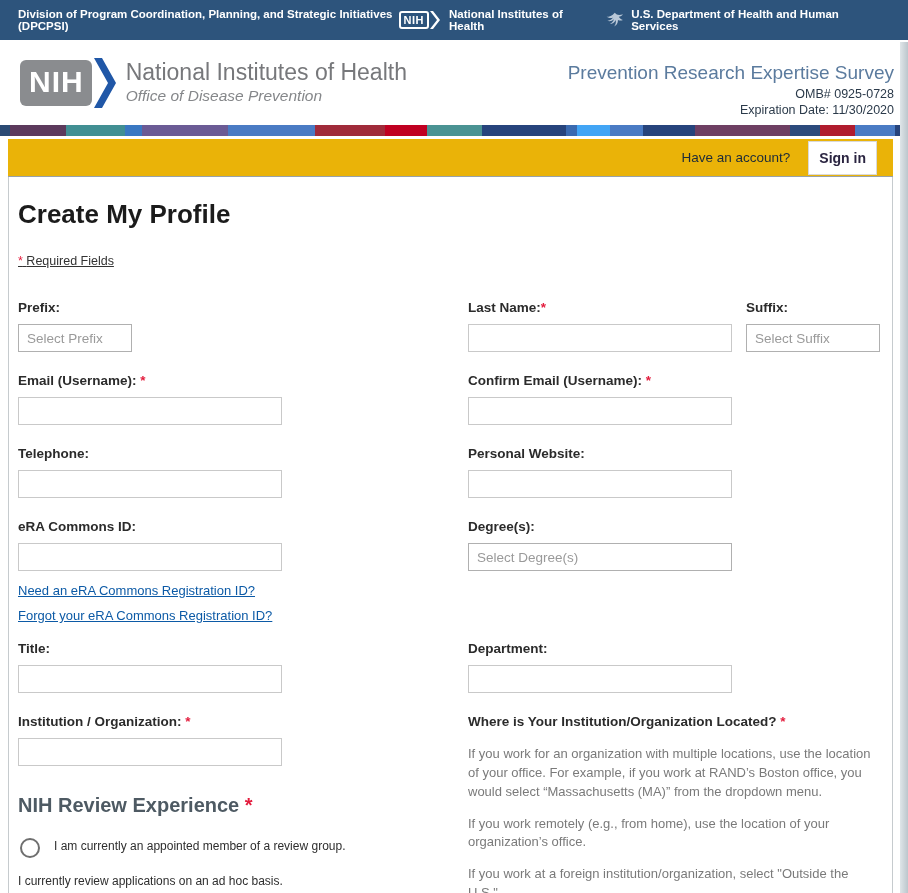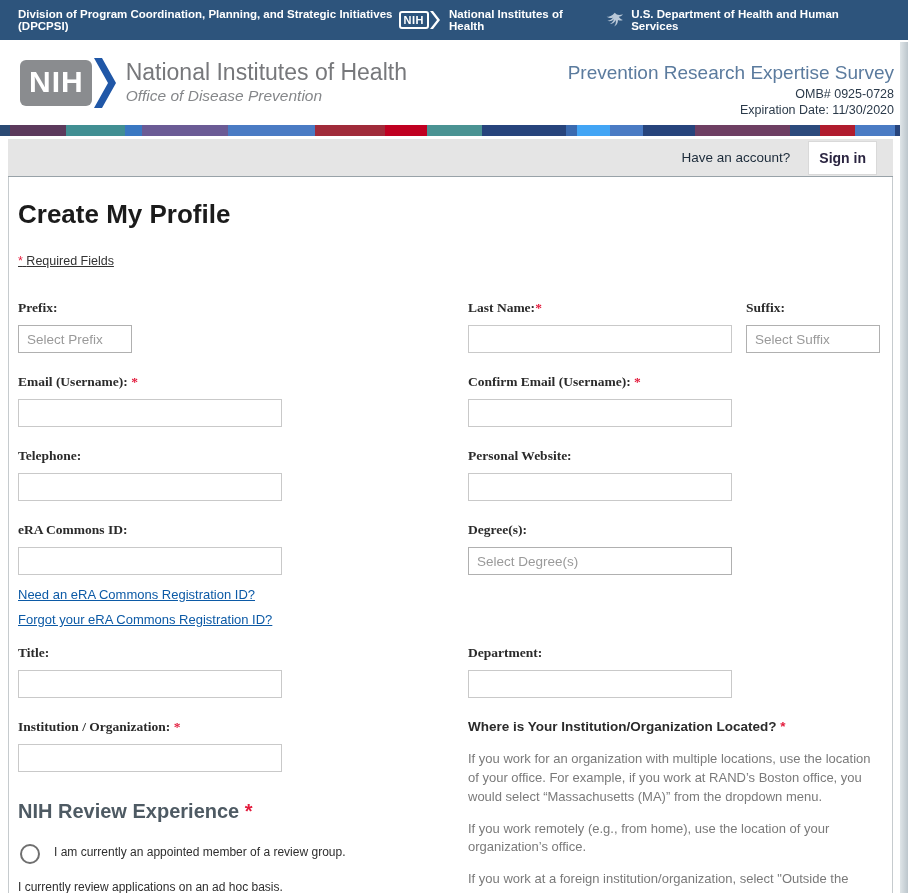--- a/index.html
+++ b/index.html
@@ -28,37 +28,37 @@
   .brand-office{color:#85878a;font-size:15.5px;font-style:italic;margin-top:2px;}
   .header-right{margin-left:auto;text-align:right;padding-top:4px;margin-top:12px;}
   .survey-title{color:#5b7b9e;font-size:19px;margin-bottom:3px;}
   .omb,.expdate{color:#2b3a4a;font-size:12.5px;line-height:1.25;}
 
   
   .stripe{height:11px;display:flex;margin-bottom:3px;}
   .stripe span{display:block;height:100%;}
 
   
-  .signbar{height:38px;background:#e5e5e5;border-bottom:1px solid #98a2a8;
+  .signbar{height:38px;background:#eab308;border-bottom:1px solid #98a2a8;
     margin:0 15px 0 8px;display:flex;align-items:center;justify-content:flex-end;}
   .have-account{color:#1c2b3a;font-size:13.5px;}
   .signin-btn{background:#fff;border:1px solid #d9d9d9;color:#2a2440;font-weight:bold;
     font-size:14px;font-family:inherit;padding:8px 10px;margin:0 16px 0 18px;cursor:pointer;}
 
   
   .content{margin:0 15px 0 8px;background:#fff;border-left:1px solid #c6cbce;border-right:1px solid #c6cbce;
     min-height:716px;padding:20px 0 0 9px;}
   h1.page-title{margin:2px 0 0 0;font-size:26px;color:#1b1b1b;}
   .req-note{margin:24px 0 32px 0;font-size:12.5px;color:#333;text-decoration:underline;}
   .star{color:var(--req-red,#e31c3d);}
 
   .row{display:grid;grid-template-columns:450px auto;}
   .cell{padding-right:12px;}
   .fg{margin-bottom:21px;}
-  .fg label{display:block;font-size:13.5px;font-weight:bold;color:#2b2b2b;margin-bottom:9px;font-family:Liberation Serif, serif;}
+  .fg label{display:block;font-size:13.5px;font-weight:bold;color:#2b2b2b;margin-bottom:9px;}
   .inline{display:flex;}
   .txt{width:264px;height:28px;border:1px solid #c9c9c9;padding:0 8px;font-family:inherit;
     font-size:13.5px;color:#333;background:#fff;}
   .txt::placeholder{color:#9a9a9a;}
   .sel{border:1px solid #b0b0b0;}
   .w-prefix{width:114px;}
   .w-suffix{width:134px;}
   .suffix-fg{margin-left:auto;}
   .gap35{margin-left:35px;}
 

